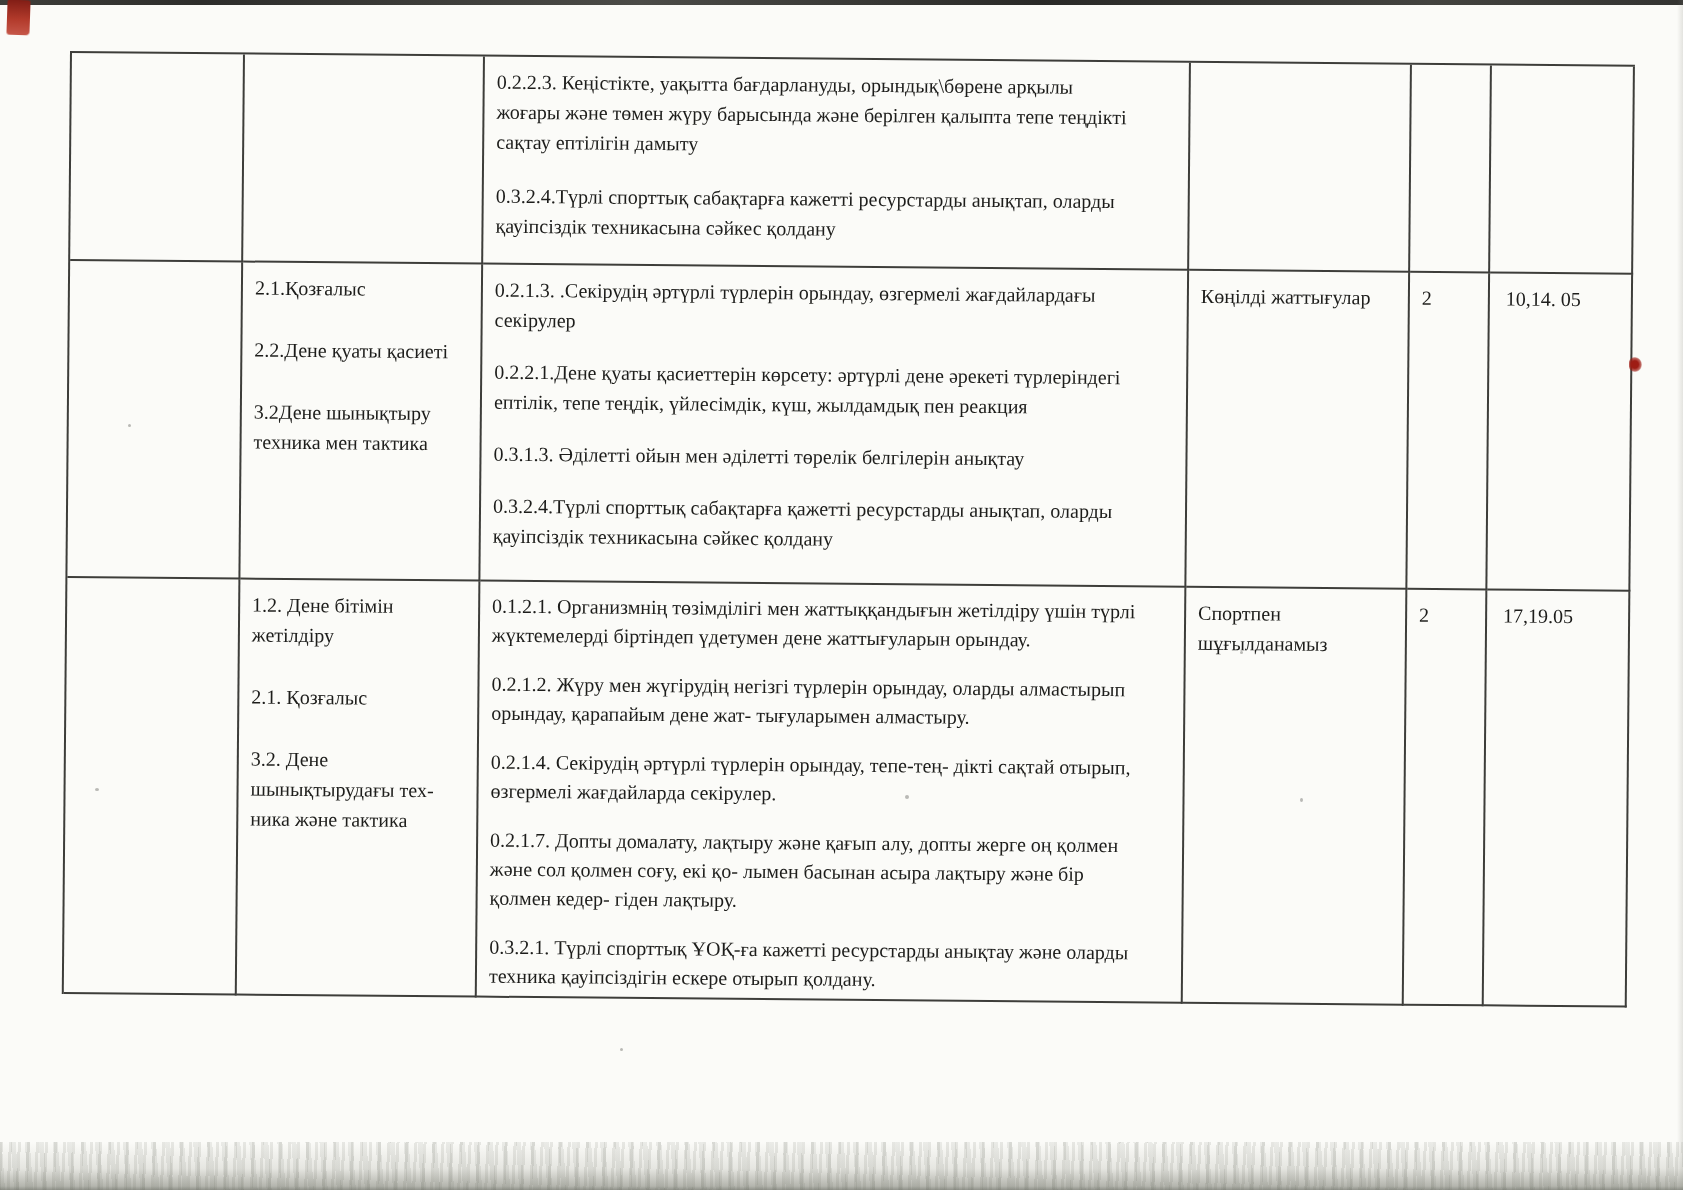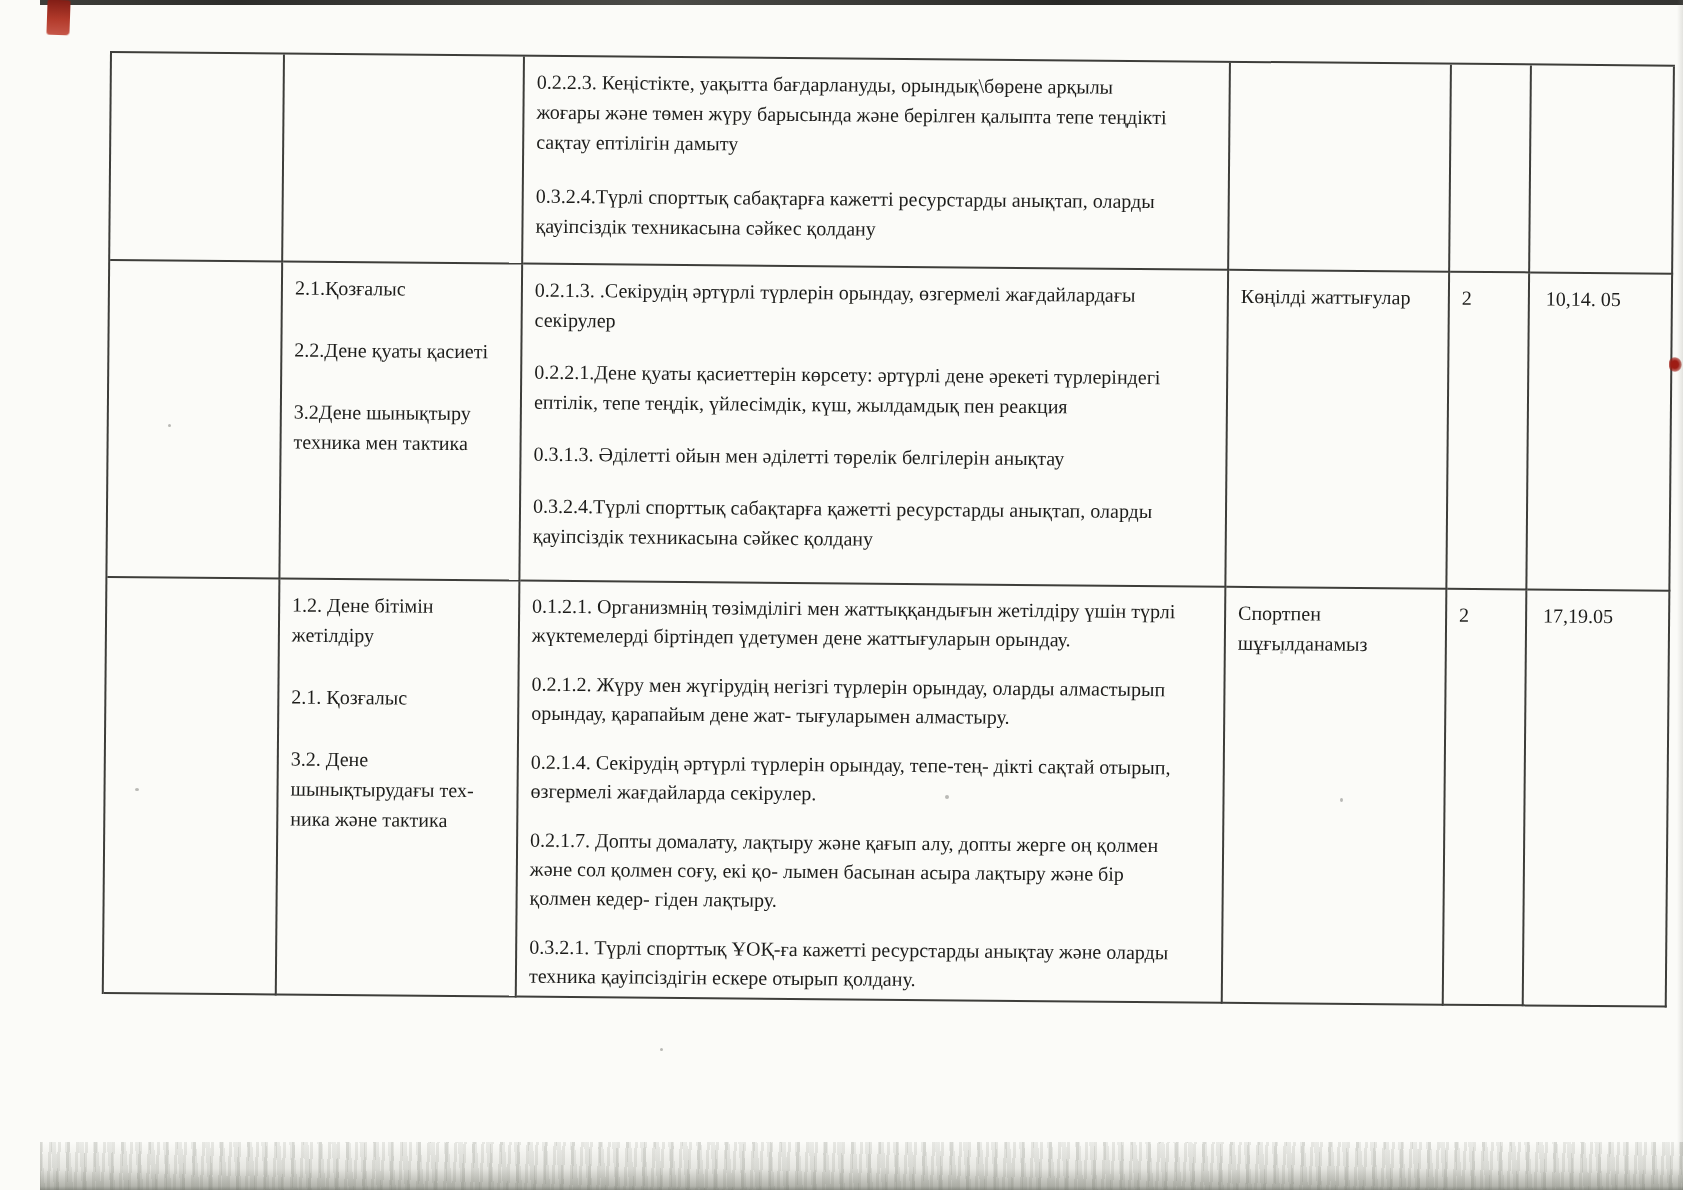--- a/index.html
+++ b/index.html
@@ -9,21 +9,21 @@
     --red-ink:#a62820;
   }
   html,body{margin:0;padding:0;}
   body{
     width:1683px;height:1190px;
     background:var(--paper);
     overflow:hidden;position:relative;
     font-family:"Liberation Serif","DejaVu Serif",serif;
     color:var(--ink);
   }
-  .page{position:absolute;inset:0;margin-left:40px;}
+  .page{position:absolute;inset:0;}
   
   .scan-top{
     position:absolute;top:0;left:0;right:0;height:5px;
     background:linear-gradient(to right,#2e2e2a,#1b1b19 12%,#3c3c38 38%,#171715 62%,#33332f 85%,#222220);
     opacity:.92;
   }
   .scan-bottom{
     position:absolute;left:0;right:0;bottom:0;height:48px;
     background:
       repeating-linear-gradient(93deg, rgba(110,112,100,0.14) 0 3px, rgba(0,0,0,0) 3px 9px),

